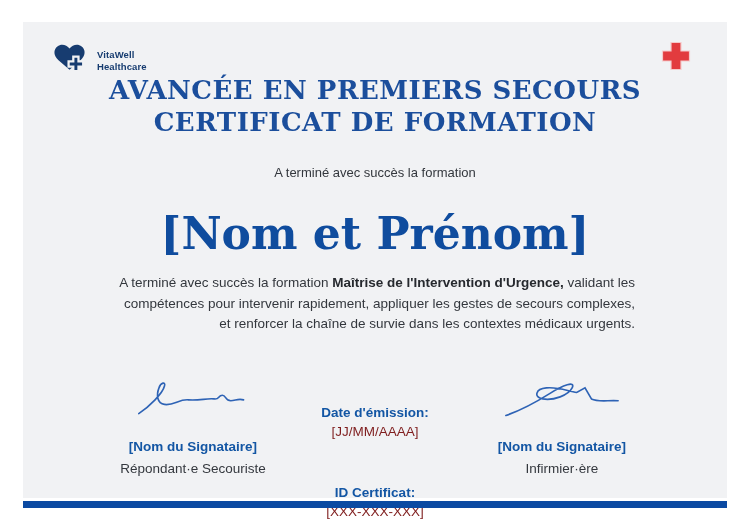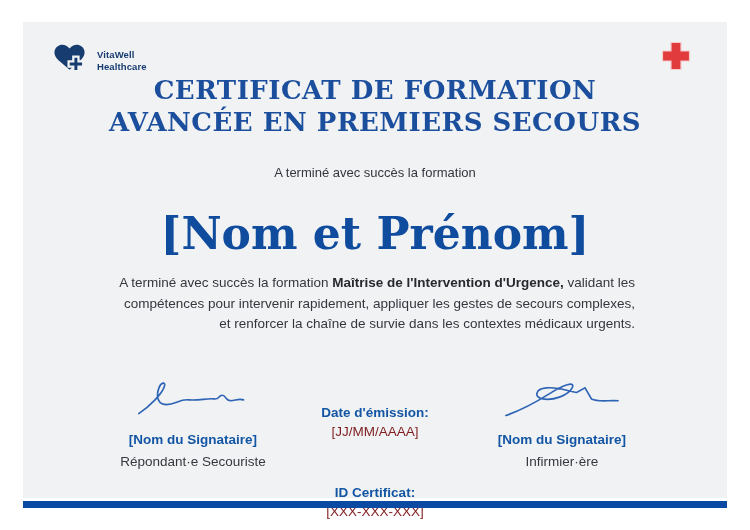--- a/index.html
+++ b/index.html
@@ -42,21 +42,21 @@
     position:absolute;left:92px;top:251px;width:520px;text-align:right;
     font-size:13.5px;line-height:20.5px;color:#33373d;
   }
   .description b{color:#26292e;}
   
   .fcol{position:absolute;text-align:center;}
   .col-left{left:55px;top:350px;width:230px;}
   .col-center{left:255px;top:351px;width:194px;}
   .col-right{left:424px;top:350px;width:230px;}
   .sig-box{height:49px;display:flex;align-items:flex-end;justify-content:center;}
-  .sig-name{font-size:13.5px;font-weight:bold;color:#1356a4;margin-top:10px;line-height:18px;}
+  .sig-name{font-size:13.5px;font-weight:bold;color:#1356a4;margin-top:17px;line-height:18px;}
   .sig-role{font-size:13.5px;color:#34383e;margin-top:3px;line-height:20px;}
   .meta-label{font-size:13.5px;font-weight:bold;color:#1356a4;line-height:19px;margin-top:30px;}
   .meta-value{font-size:13.5px;color:#7f1d1d;line-height:19px;}
   .meta-gap{height:12px;}
 </style>
 </head>
 <body>
 
 <div class="page">
   <div class="card">
@@ -74,22 +74,22 @@
       </span>
     </div>
 
     <div class="red-cross">
       <svg width="36" height="36" viewBox="0 0 36 36">
         <path d="M13 4.5 h10 v8.5 h8.5 v10 h-8.5 v8.5 h-10 v-8.5 h-8.5 v-10 h8.5 z" fill="#e23b3e" stroke="#f5caca" stroke-width="1.2"></path>
       </svg>
     </div>
 
     <div class="title">
+      <div>AVANCÉE EN PREMIERS SECOURS</div>
       <div>CERTIFICAT DE FORMATION</div>
-      <div>AVANCÉE EN PREMIERS SECOURS</div>
     </div>
 
     <div class="subtitle">A terminé avec succès la formation</div>
 
     <div class="recipient">[Nom et Prénom]</div>
 
     <div class="description">
       <span>A terminé avec succès la formation </span><b>Maîtrise de l'Intervention d'Urgence,</b><span> validant les compétences pour intervenir rapidement, appliquer les gestes de secours complexes, et renforcer la chaîne de survie dans les contextes médicaux urgents.</span>
     </div>
 

